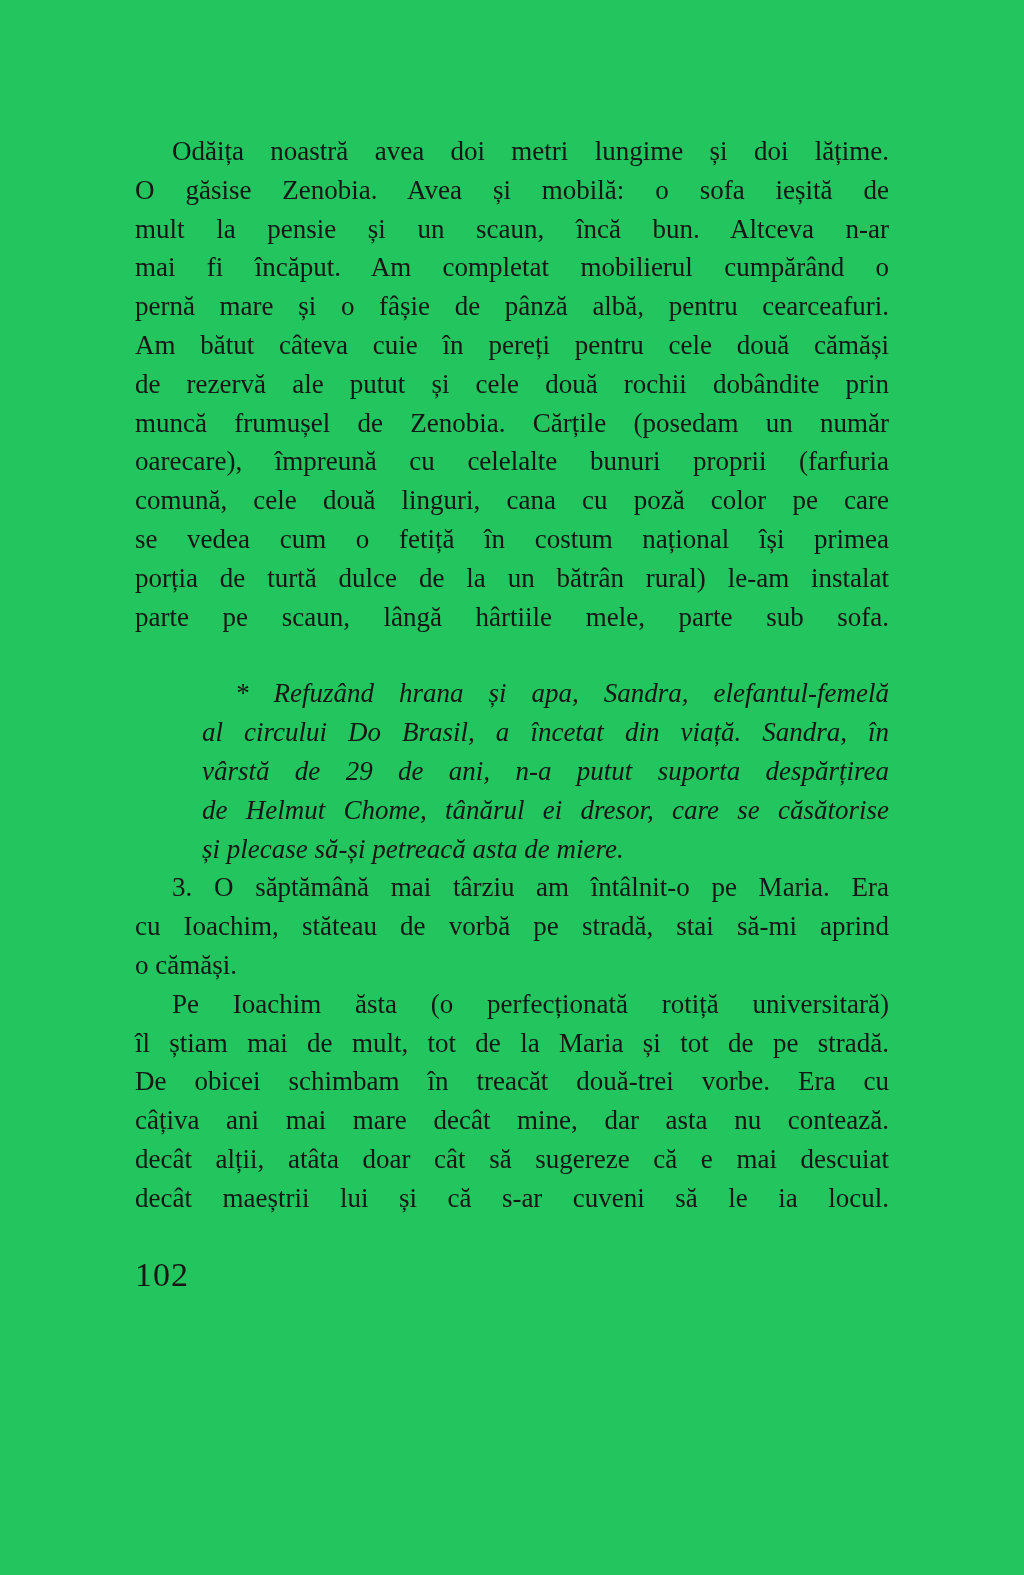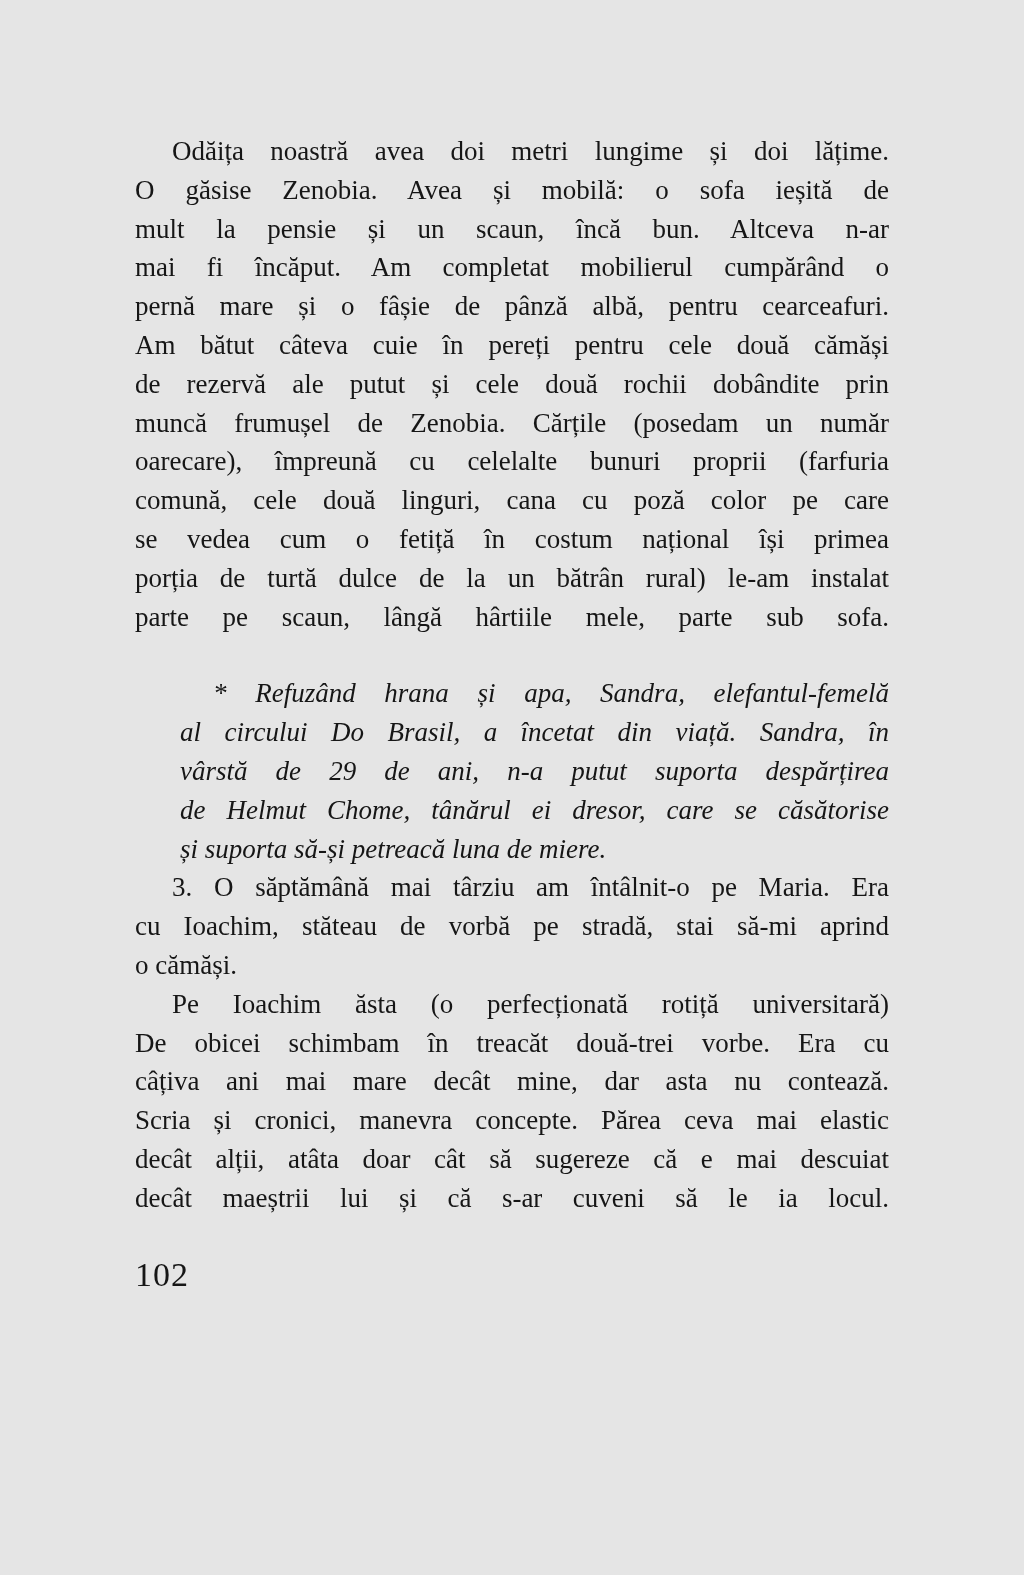--- a/index.html
+++ b/index.html
@@ -4,21 +4,21 @@
 <style>
   html, body {
     margin: 0;
     padding: 0;
     background: #ffffff;
   }
   .page {
     position: relative;
     width: 1024px;
     height: 1575px;
-    background: #e5e5e5;
+    background: #22c55e;
     color: #161616;
     font-family: "Liberation Serif", "DejaVu Serif", serif;
     overflow: hidden;
   }
   .text-block {
     position: absolute;
     left: 135px;
     top: 132px;
     width: 754px;
     font-size: 27px;
@@ -31,21 +31,21 @@
     text-justify: inter-word;
   }
   .line.short {
     text-align-last: left;
   }
   .line.indent {
     text-indent: 37px;
   }
   .para.quote {
     margin-top: 38px;
-    margin-left: 45px;
+    margin-left: 67px;
     font-style: italic;
   }
   .para.quote .line.indent {
     text-indent: 33px;
   }
   .para.after-quote {
   }
   .folio {
     margin-top: 38px;
     font-size: 34px;
@@ -72,34 +72,34 @@
       <div class="line">se vedea cum o fetiță în costum național își primea</div>
       <div class="line">porția de turtă dulce de la un bătrân rural) le-am instalat</div>
       <div class="line">parte pe scaun, lângă hârtiile mele, parte sub sofa.</div>
     </div>
 
     <div class="para quote">
       <div class="line indent">* Refuzând hrana și apa, Sandra, elefantul-femelă</div>
       <div class="line">al circului Do Brasil, a încetat din viață. Sandra, în</div>
       <div class="line">vârstă de 29 de ani, n-a putut suporta despărțirea</div>
       <div class="line">de Helmut Chome, tânărul ei dresor, care se căsătorise</div>
-      <div class="line short">și suporta să-și petreacă luna de miere.</div>
+      <div class="line short">și plecase să-și petreacă asta de miere.</div>
     </div>
 
     <div class="para after-quote">
       <div class="line indent">3. O săptămână mai târziu am întâlnit-o pe Maria. Era</div>
       <div class="line">cu Ioachim, stăteau de vorbă pe stradă, stai să-mi aprind</div>
       <div class="line short">o cămăși.</div>
     </div>
 
     <div class="para">
       <div class="line indent">Pe Ioachim ăsta (o perfecționată rotiță universitară)</div>
+      <div class="line">îl știam mai de mult, tot de la Maria și tot de pe stradă.</div>
       <div class="line">De obicei schimbam în treacăt două-trei vorbe. Era cu</div>
       <div class="line">câțiva ani mai mare decât mine, dar asta nu contează.</div>
-      <div class="line">Scria și cronici, manevra concepte. Părea ceva mai elastic</div>
       <div class="line">decât alții, atâta doar cât să sugereze că e mai descuiat</div>
       <div class="line">decât maeștrii lui și că s-ar cuveni să le ia locul.</div>
     </div>
 
 
     <div class="folio">102</div>
 
   </div>
 </div>
 

